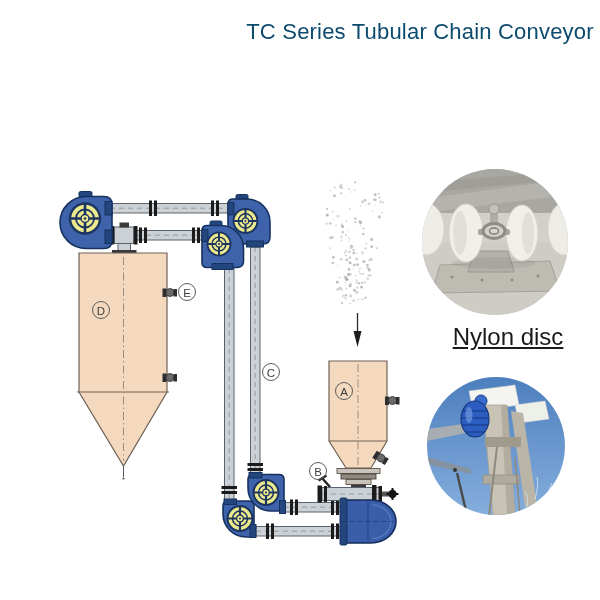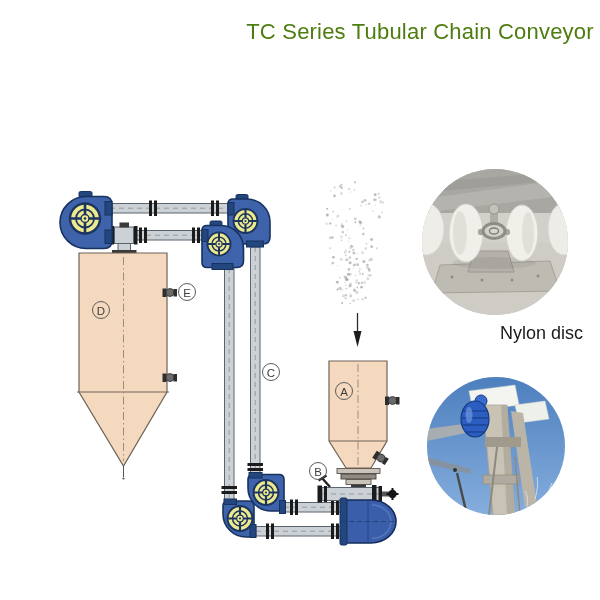--- a/index.html
+++ b/index.html
@@ -1,19 +1,19 @@
 <!DOCTYPE html>
 <html style="--housing-blue: #3e63ab; --housing-dark: #16325f; --plate-navy: #24467e; --wheel-yellow: #ede98d; --wheel-dark: #1c3560; --pipe-fill: #ccd1d6; --pipe-edge: #5a6470; --flange-black: #1b1b1b; --hopper-fill: #f5d9bf; --hopper-edge: #6f6357; --motor-blue: #3a5ea9; --photo-caption: #1a1a1a; --sky-top: #4d7fbe; --sky-bottom: #85aedd;"><head>
 <meta charset="utf-8">
 <style>
   html,body{margin:0;padding:0;background:#ffffff;}
   .stage{position:relative;width:600px;height:600px;background:#fff;overflow:hidden;
          font-family:"Liberation Sans", sans-serif;}
   .title{position:absolute;left:240px;top:19px;width:360px;text-align:center;
-         font-size:22px;font-weight:500;color:#4d7c0f;letter-spacing:.2px;}
+         font-size:22px;font-weight:500;color:#0c4a6e;letter-spacing:.2px;}
   .diagram{position:absolute;left:0;top:0;}
 
   
   .pipe      {fill:var(--pipe-fill,#ccd1d6);stroke:var(--pipe-edge,#5a6470);stroke-width:1;}
   .pipeline  {stroke:#8a929b;stroke-width:1;stroke-dasharray:5 4;opacity:.85;fill:none;}
   .flange    {fill:var(--flange-black,#1b1b1b);}
   .housing   {fill:var(--housing-blue,#3e63ab);stroke:var(--housing-dark,#16325f);stroke-width:1.6;}
   .plate     {fill:var(--plate-navy,#24467e);stroke:var(--housing-dark,#16325f);stroke-width:1;}
   .wheel-face{fill:var(--wheel-yellow,#ede98d);stroke:var(--wheel-dark,#1c3560);stroke-width:2.4;}
   .wheel-ring{fill:none;stroke:var(--wheel-dark,#1c3560);stroke-width:1.8;}
@@ -27,21 +27,21 @@
   .gray-plate{fill:#8f8a84;stroke:#474039;stroke-width:.9;}
   .gray-plate2{fill:#c9c3bb;stroke:#5a5248;stroke-width:.9;}
   .motor     {fill:var(--motor-blue,#3a5ea9);stroke:#142c5c;stroke-width:1.6;}
   .arrowline {stroke:#2b2b2b;stroke-width:1.3;}
   .arrowhead {fill:#1d1d1d;}
 
   .plabel{position:absolute;width:18px;height:18px;border:1.4px solid #5c5c5c;border-radius:50%;
           color:#3c3c3c;font-size:11.5px;line-height:18px;text-align:center;font-weight:500;
           background:transparent;box-sizing:border-box;}
   .photo{position:absolute;border-radius:50%;overflow:hidden;}
-  .caption{position:absolute;text-align:right;font-size:18px;color:var(--photo-caption,#1a1a1a);}
+  .caption{position:absolute;text-align:center;font-size:24px;color:var(--photo-caption,#1a1a1a);text-decoration:underline;}
 </style>
 </head>
 <body>
 
 <div class="stage">
 
   <div class="title">TC Series Tubular Chain Conveyor</div>
 
   <svg class="diagram" width="600" height="600" viewBox="0 0 600 600">
     <defs>

